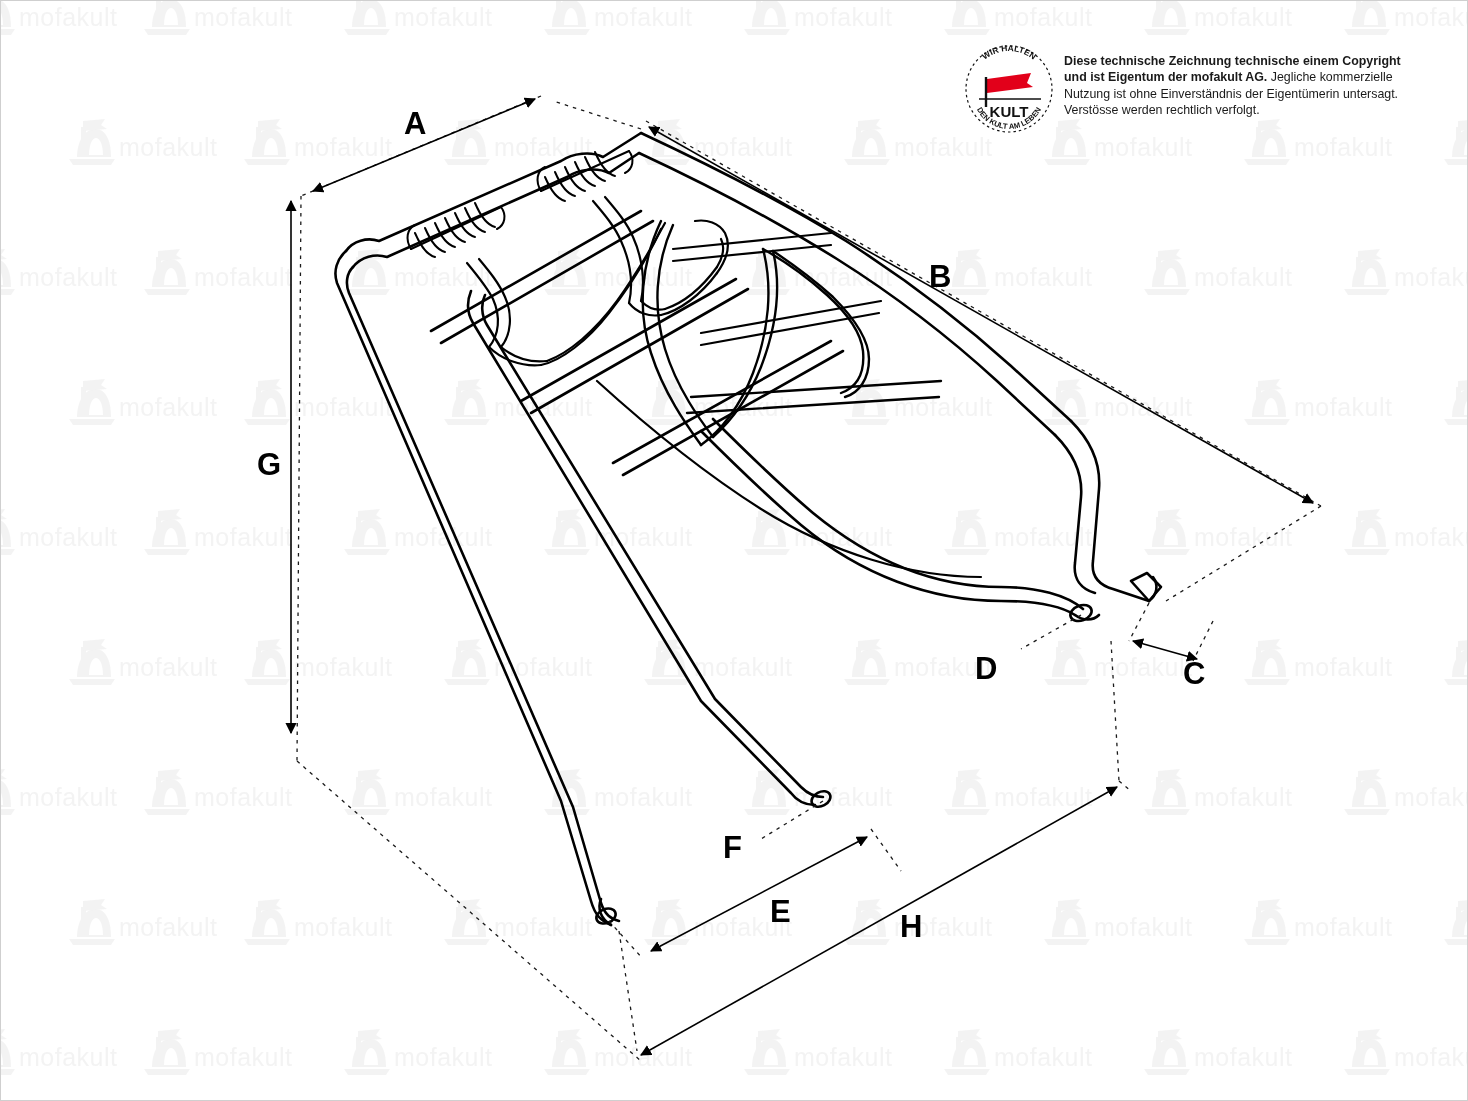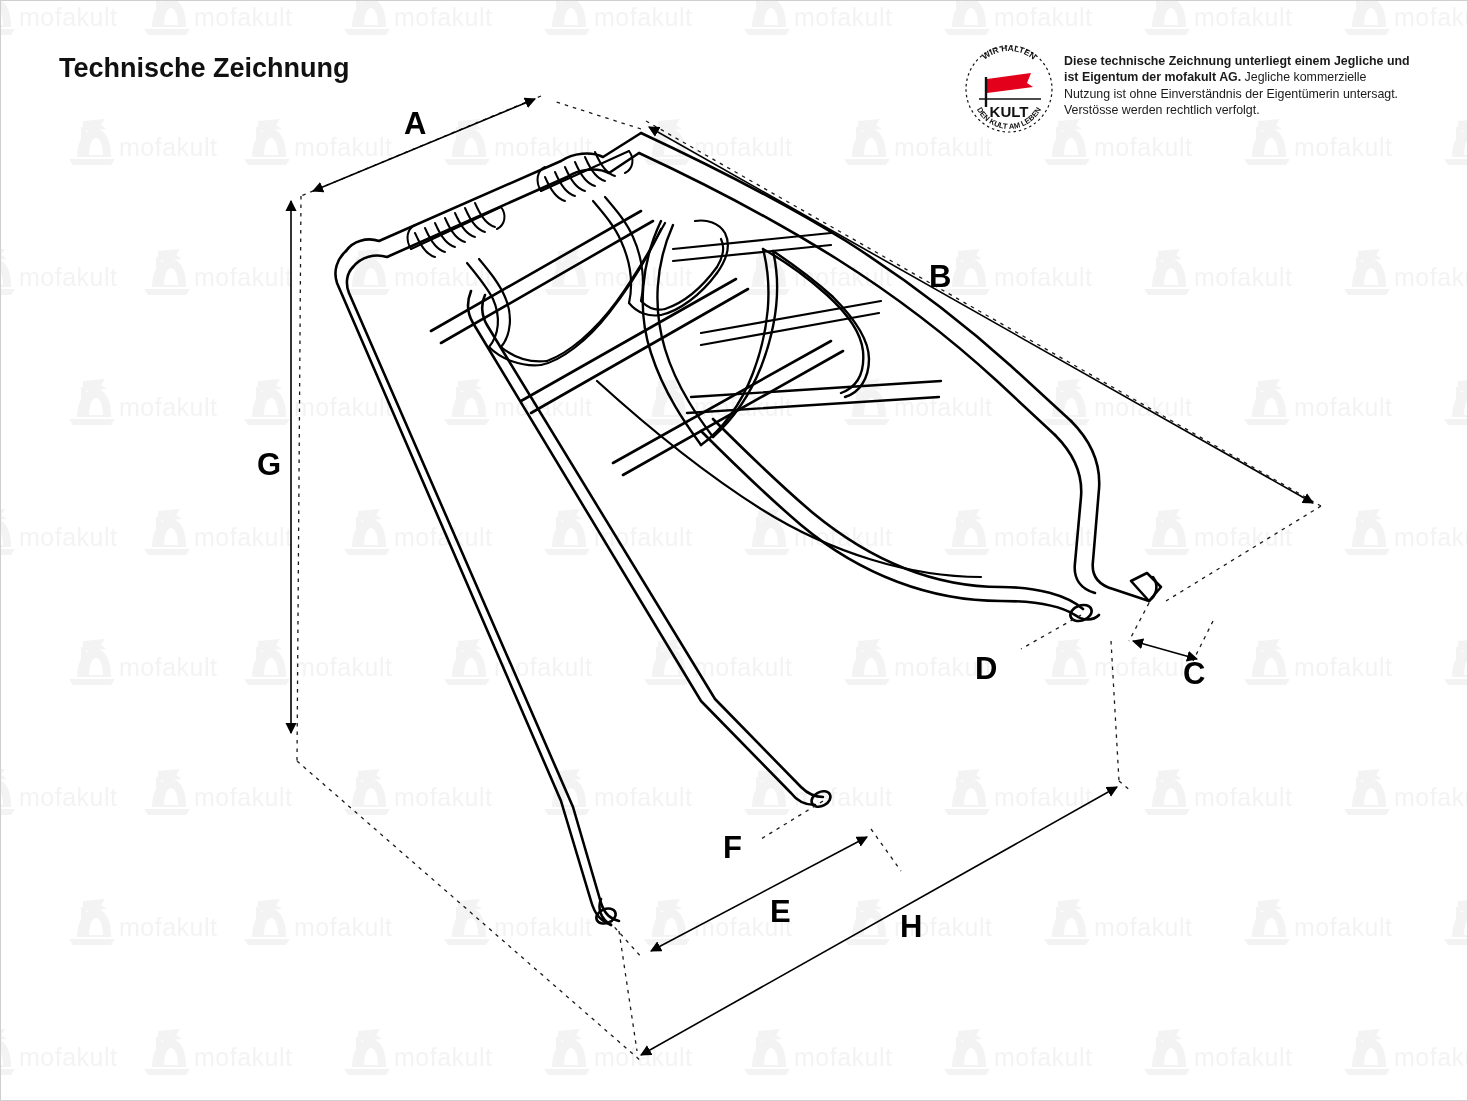--- a/index.html
+++ b/index.html
@@ -812,42 +812,41 @@
           <path d="M8,48 L54,48 L50,54 L12,54 Z" fill="#e8e8e8"></path>
           <path d="M16,46 C16,30 24,18 34,18 C44,18 50,28 50,46 Z" fill="#e8e8e8"></path>
           <path d="M28,44 C28,34 31,27 35,27 C39,27 42,34 42,44 Z" fill="#ffffff"></path>
           <path d="M20,16 L20,46 L25,46 L25,16 Z" fill="#e8e8e8"></path>
           <path d="M22,10 L44,8 L40,14 L46,18 L22,20 Z" fill="#e8e8e8"></path>
         </svg>
         <div class="wm-text">mofakult</div>
       </div>
     </div>
 
-  <div id="title">Technische Zeichnung</div>
 
   <div id="logo">
     <svg viewBox="0 0 104 104" width="104" height="104">
       <circle cx="52" cy="52" r="43" fill="none" stroke="#111" stroke-width="1.2" stroke-dasharray="2.5 3"></circle>
       <path id="arcTop" d="M 14,52 A 38,38 0 0 1 90,52" fill="none"></path>
       <path id="arcBot" d="M 16,56 A 36,36 0 0 0 88,56" fill="none"></path>
       <text font-size="8.5" font-family="'Liberation Sans', sans-serif" font-weight="bold" fill="#111">
         <textPath href="#arcTop" startOffset="50%" text-anchor="middle">WIR HALTEN</textPath>
       </text>
       <text font-size="7.6" font-family="'Liberation Sans', sans-serif" font-weight="bold" fill="#111">
         <textPath href="#arcBot" startOffset="50%" text-anchor="middle">DEN KULT AM LEBEN</textPath>
       </text>
       <path d="M 30,42 L 74,36 L 70,46 L 76,50 L 30,56 Z" fill="#e2001a"></path>
       <path d="M 29,40 L 29,70" stroke="#111" stroke-width="2.4" fill="none"></path>
       <path d="M 22,62 L 84,62" stroke="#111" stroke-width="1.6" fill="none"></path>
       <text x="52" y="80" font-size="15" font-weight="bold" text-anchor="middle" fill="#111" font-family="'Liberation Sans', sans-serif">KULT</text>
     </svg>
   </div>
 
   <div id="copyright">
-    <b>Diese technische Zeichnung unterliegt einem Jegliche und ist Eigentum der mofakult AG.</b><span> Jegliche kommerzielle Nutzung ist ohne Einverständnis der Eigentümerin untersagt. Verstösse werden rechtlich verfolgt.</span>
+    <b>Diese technische Zeichnung technische einem Copyright und ist Eigentum der mofakult AG.</b><span> Jegliche kommerzielle Nutzung ist ohne Einverständnis der Eigentümerin untersagt. Verstösse werden rechtlich verfolgt.</span>
   </div>
 
   <svg id="drawing" viewBox="0 0 1468 1101" width="1468" height="1101">
     <g fill="none" stroke="#000" stroke-width="2.6" stroke-linecap="round" stroke-linejoin="round">
 
       <path d="M 345,250 C 352,240 366,236 378,240 L 560,160 C 572,152 590,150 602,156 L 640,132"></path>
       <path d="M 640,132 C 700,160 780,200 845,240 C 900,275 960,320 1010,365 L 1070,420"></path>
       <path d="M 1070,420 C 1090,440 1100,462 1098,488 L 1092,560 C 1090,575 1098,584 1112,588 L 1148,600"></path>
       <path d="M 1148,600 L 1160,586 L 1146,572 L 1130,580 Z"></path>
       <path d="M 1148,600 C 1156,594 1158,584 1152,576"></path>

